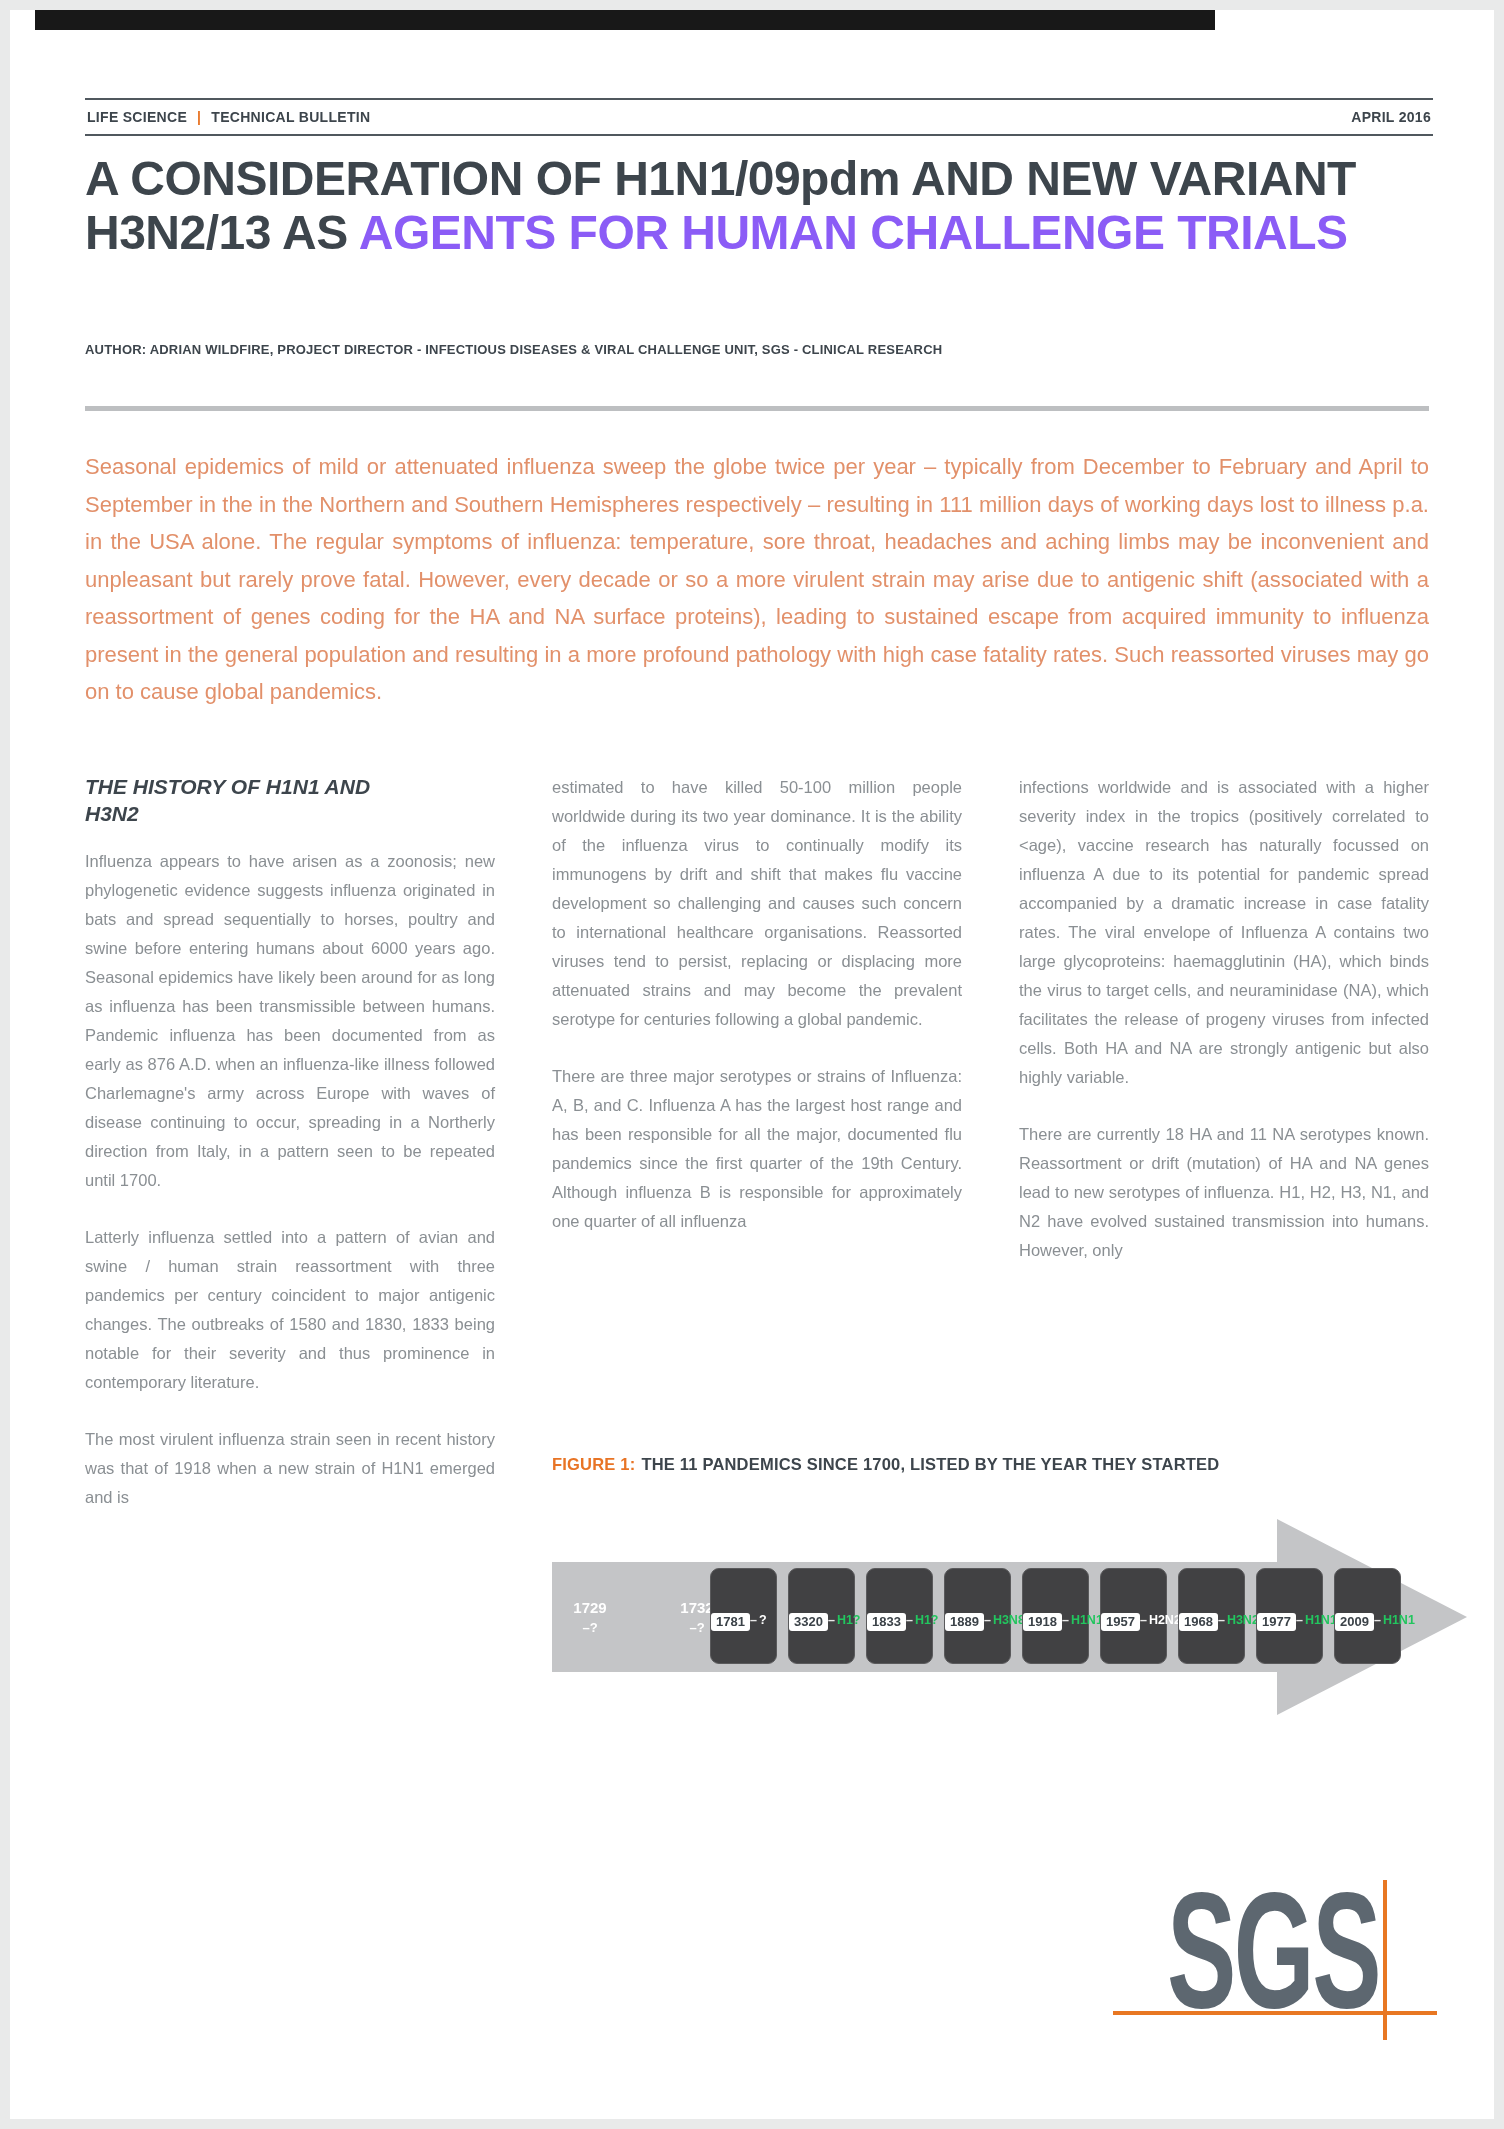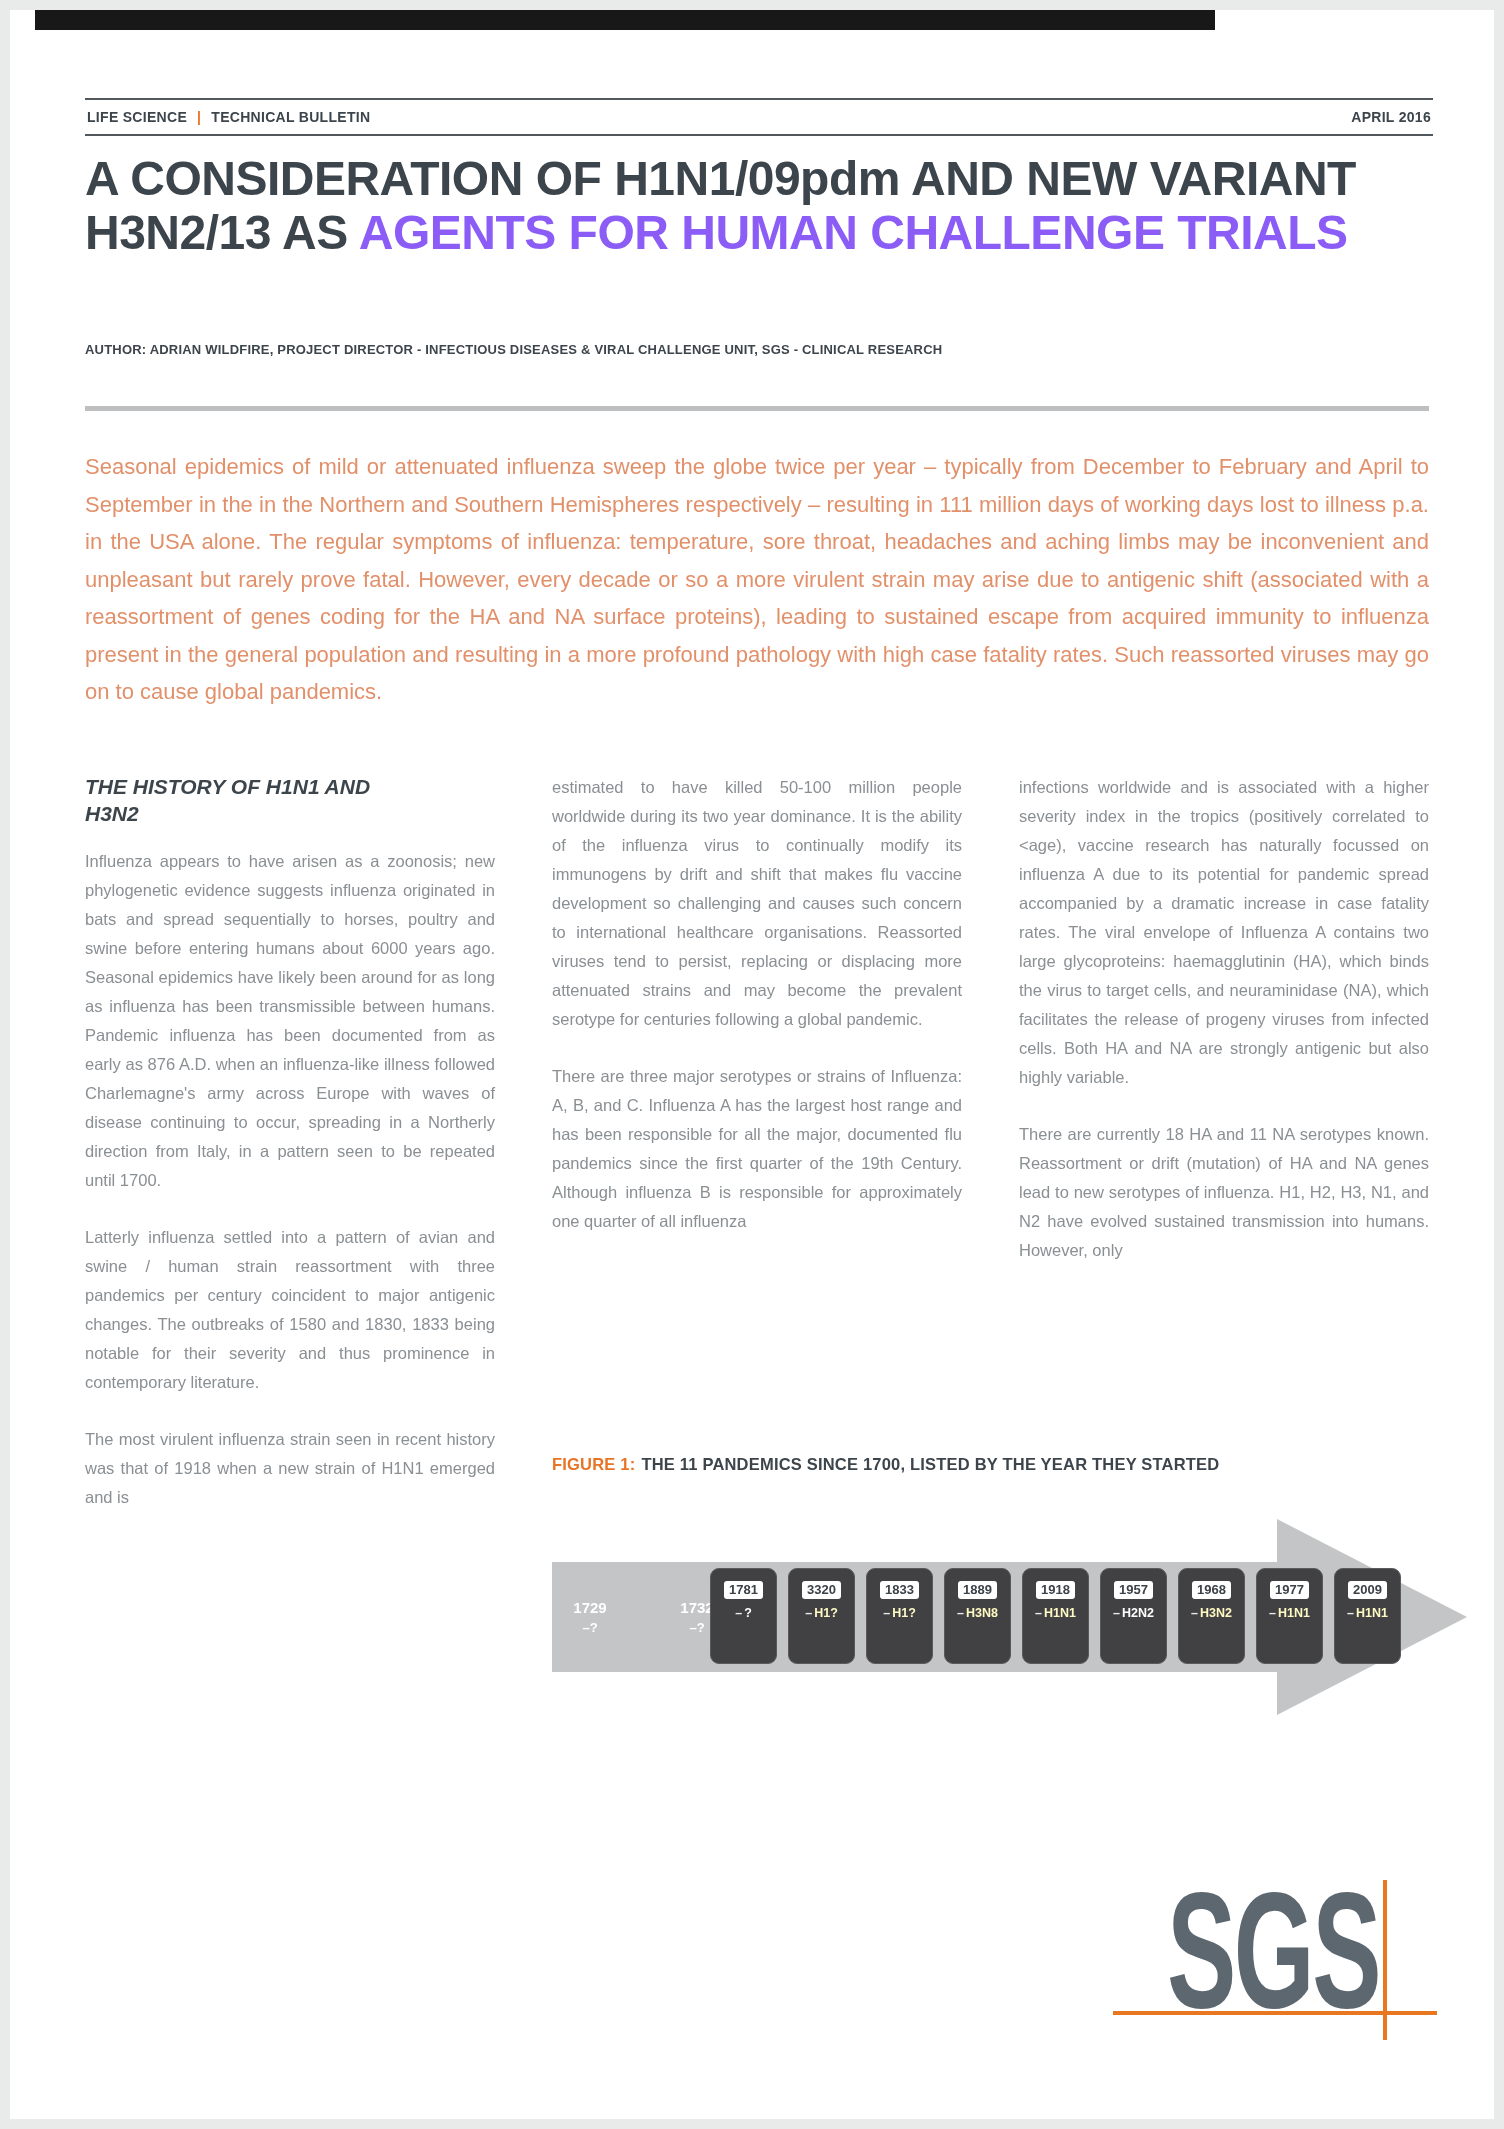--- a/index.html
+++ b/index.html
@@ -68,29 +68,29 @@
     display:flex;flex-direction:column;align-items:center;justify-content:center;
     color:#ffffff;font-weight:bold;
   }
   .tl-plain .yr{font-size:15px;margin-bottom:4px;}
   .tl-plain .st{font-size:13px;}
   .tl-p0{left:0px;}
   .tl-p1{left:107px;}
   .tl-boxes{position:absolute;left:158px;top:38px;display:flex;gap:11px;}
   .tbox{
     width:67px;height:96px;background:#414143;border:1px solid #5a5a5c;border-radius:9px;
-    box-sizing:border-box;display:flex;flex-direction:column;align-items:center;
+    box-sizing:border-box;display:flex;flex-direction:row;align-items:center;
   }
   .tbox .pill{
     margin-top:12px;background:#ffffff;color:#3b4248;font-size:13px;font-weight:bold;
     padding:2px 5px;border-radius:3px;line-height:14px;
   }
   .tbox .st{margin-top:7px;font-size:12.5px;font-weight:bold;color:#ffffff;white-space:nowrap;}
   .tbox .dash{color:#e9e9e9;margin-right:2px;}
-  .sero-orange{color:#fef9c3;}
+  .sero-orange{color:#22c55e;}
   .sero-white{color:#ffffff;}
 
   .logo{position:absolute;left:0;top:0;}
   .logo-text{
     position:absolute;left:1157px;top:1858px;
     font-size:165px;line-height:1;font-weight:bold;color:#5d6770;letter-spacing:-4px;
     transform:scaleX(0.63);transform-origin:left top;
   }
   .logo-hline{position:absolute;left:1103px;top:2001px;width:324px;height:4px;background:#e87722;}
   .logo-vline{position:absolute;left:1373px;top:1870px;width:4px;height:160px;background:#e87722;}

